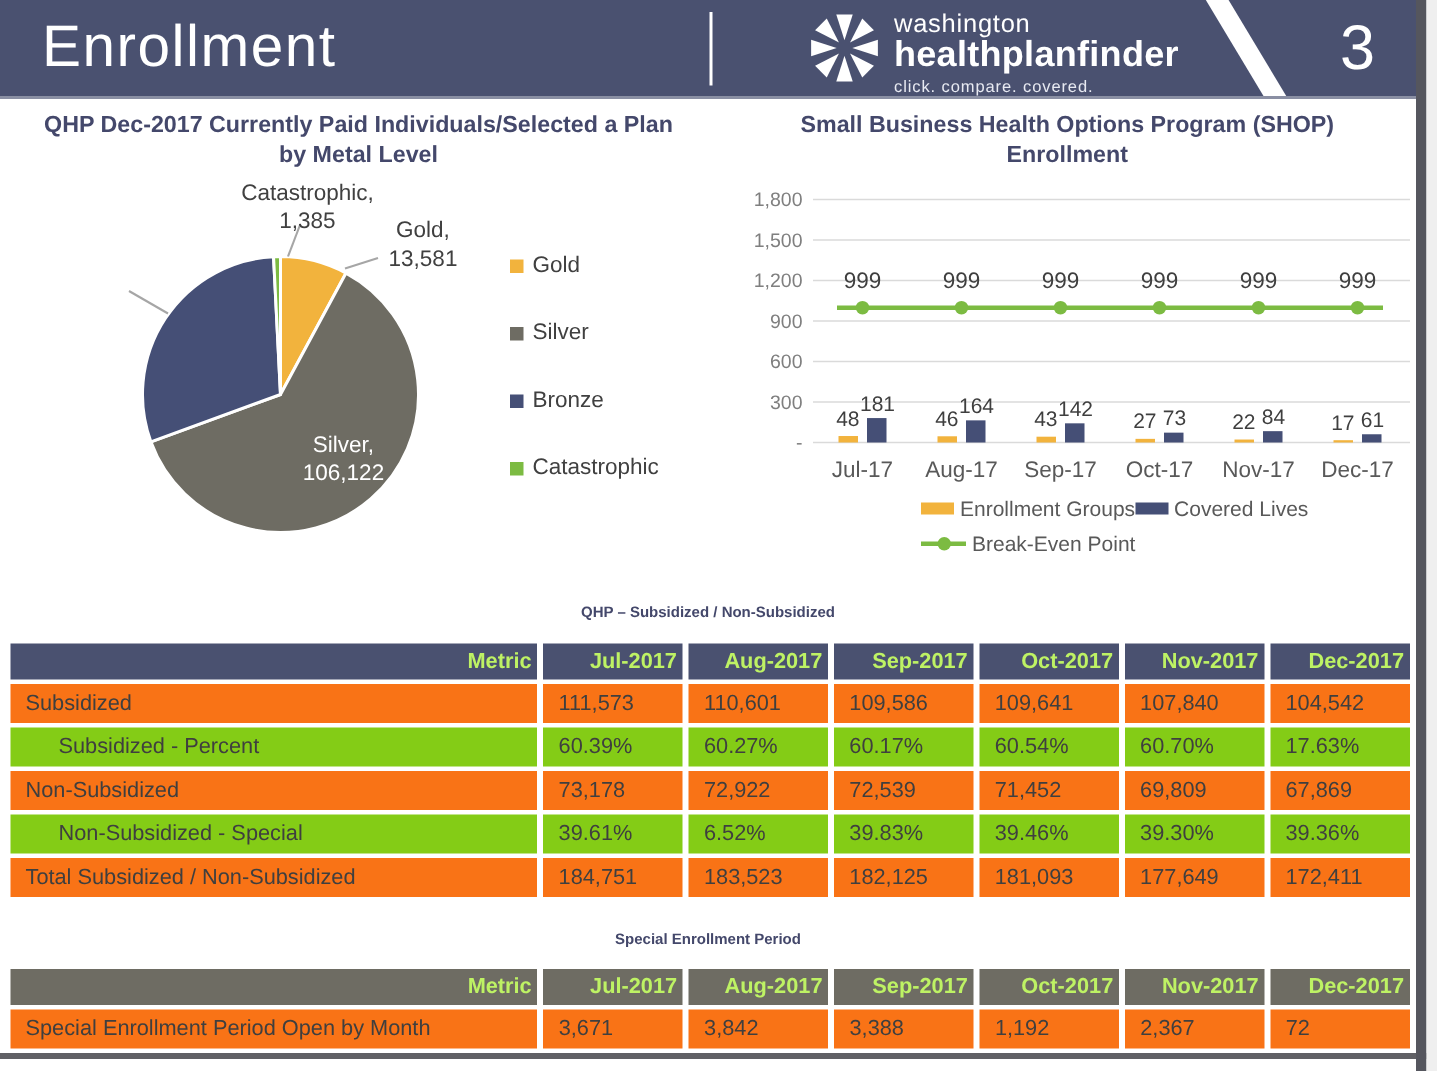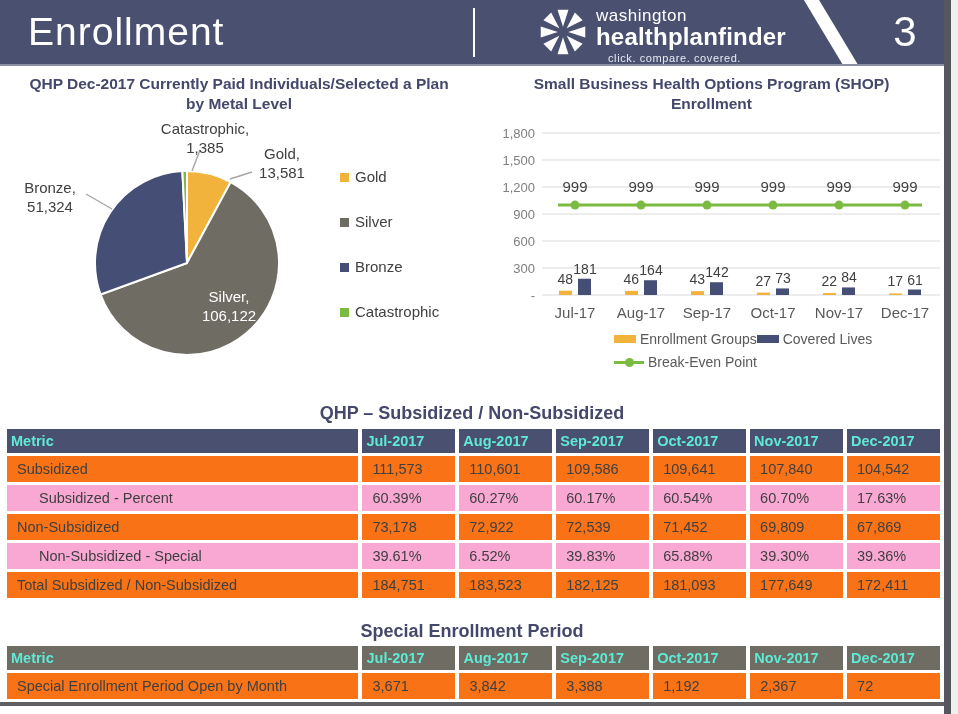--- a/index.html
+++ b/index.html
@@ -11,21 +11,21 @@
   .banner { position: absolute; left: 0; top: 0; width: 944px; height: 66px;
             background: #4A5170; border-bottom: 2px solid #8a8fa3; overflow: hidden; }
   .banner-title { position: absolute; left: 28px; top: 10px; color: #ffffff;
                   font-size: 39px; font-weight: 400; letter-spacing: 1px; }
   .banner-divider { position: absolute; left: 473px; top: 8px; width: 2px; height: 49px; background: #ffffff; }
   .logo { position: absolute; left: 538px; top: 6px; display: flex; }
   .logo-icon { width: 50px; height: 52px; }
   .logo-text { margin-left: 8px; color: #ffffff; }
   .logo-line1 { font-size: 17px; font-weight: 400; line-height: 19px; letter-spacing: .5px; }
   .logo-line2 { font-size: 24px; font-weight: bold; line-height: 24px; letter-spacing: .2px; }
-  .logo-tagline { font-size: 11px; color: #e8eaf2; margin-top: 3px; letter-spacing: .6px; margin-left: 12px; }
+  .logo-tagline { font-size: 11px; color: #e8eaf2; margin-top: 3px; letter-spacing: .6px; }
   .banner-slash { position: absolute; left: 826px; top: -10px; width: 13px; height: 90px;
                   background: #ffffff; transform: rotate(-31deg); }
   .page-number { position: absolute; left: 880px; top: 8px; width: 50px; text-align: center;
                  color: #ffffff; font-size: 42px; font-weight: 400; }
 
   
   .chart-title { position: absolute; text-align: center; font-weight: bold;
                  font-size: 15.5px; line-height: 20px; color: #44486B; }
   .pie-title  { left: 0;  top: 74px; width: 478px; }
   .shop-title { left: 478px; top: 74px; width: 467px; }
@@ -50,33 +50,33 @@
                  font-size: 14px; color: #595959; }
   .shop-legend-row { display: flex; align-items: center; gap: 0; }
   .shop-legend-item { display: flex; align-items: center; gap: 4px; }
   .bar-swatch { width: 22px; height: 8px; }
   .line-swatch { position: relative; width: 30px; height: 9px; }
   .line-swatch .line { position: absolute; left: 0; top: 3px; width: 30px; height: 3px; }
   .line-swatch .dot { position: absolute; left: 11px; top: 0; width: 9px; height: 9px; border-radius: 50%; }
 
   
   .table-title { position: absolute; left: 0; width: 944px; text-align: center;
-                 font-size: 18px; font-weight: bold; color: #44486B; }
+                 font-size: 10px; font-weight: bold; color: #44486B; }
   .tbl-title-1 { top: 403px; }
   .tbl-title-2 { top: 621px; }
   .tbl-wrap { position: absolute; left: 3px; width: 941px; }
   .tbl-wrap-1 { top: 426px; }
   .tbl-wrap-2 { top: 643px; }
   table.data { width: 100%; border-collapse: separate; border-spacing: 4px 3px; }
-  table.data th { color: #5eead4; font-weight: bold; font-size: 14.5px;
-                  text-align: left; padding: 4px 4px; }
+  table.data th { color: #bef264; font-weight: bold; font-size: 14.5px;
+                  text-align: right; padding: 4px 4px; }
   table.data td { font-size: 14.5px; color: #3F3F3F; padding: 5px 6px 5px 10px; }
   table.data td.indent { padding-left: 32px; }
   table.data tr.row-dark  td { background: #f97316; }
-  table.data tr.row-light td { background: #f9a8d4; }
+  table.data tr.row-light td { background: #84cc16; }
 
   
   .bottom-edge { position: absolute; left: 0; top: 702px; width: 951px; height: 4px; background: #606065; }
   .right-edge-dark  { position: absolute; left: 944px; top: 0; width: 7px; height: 714px; background: #55565E; }
   .right-edge-light { position: absolute; left: 951px; top: 0; width: 7px; height: 714px; background: #efefef; }
 </style>
 </head>
 <body>
 
 <div class="slide">
@@ -122,24 +122,20 @@
       <line x1="86" y1="84" x2="112" y2="99" stroke="#A6A6A6" stroke-width="1.4"></line>
     </svg>
 
   <div class="callout callout-catastrophic">
     <div>Catastrophic,</div>
     <div>1,385</div>
   </div>
   <div class="callout callout-gold">
     <div>Gold,</div>
     <div>13,581</div>
-  </div>
-  <div class="callout callout-bronze">
-    <div>Bronze,</div>
-    <div>51,324</div>
   </div>
   <div class="callout callout-silver">
     <div>Silver,</div>
     <div>106,122</div>
   </div>
 
   <ul class="pie-legend" id="pie-legend">
       <li>
         <span class="legend-swatch" style="background: rgb(242, 179, 61);"></span>
         <span>Gold</span>
@@ -294,21 +290,21 @@
             <td>72,539</td>
             <td>71,452</td>
             <td>69,809</td>
             <td>67,869</td>
           </tr>
           <tr class="row-light">
             <td class="indent">Non-Subsidized - Special</td>
             <td>39.61%</td>
             <td>6.52%</td>
             <td>39.83%</td>
-            <td>65.88%</td>
+            <td>39.46%</td>
             <td>39.30%</td>
             <td>39.36%</td>
           </tr>
           <tr class="row-dark">
             <td>Total Subsidized / Non-Subsidized</td>
             <td>184,751</td>
             <td>183,523</td>
             <td>182,125</td>
             <td>181,093</td>
             <td>177,649</td>

